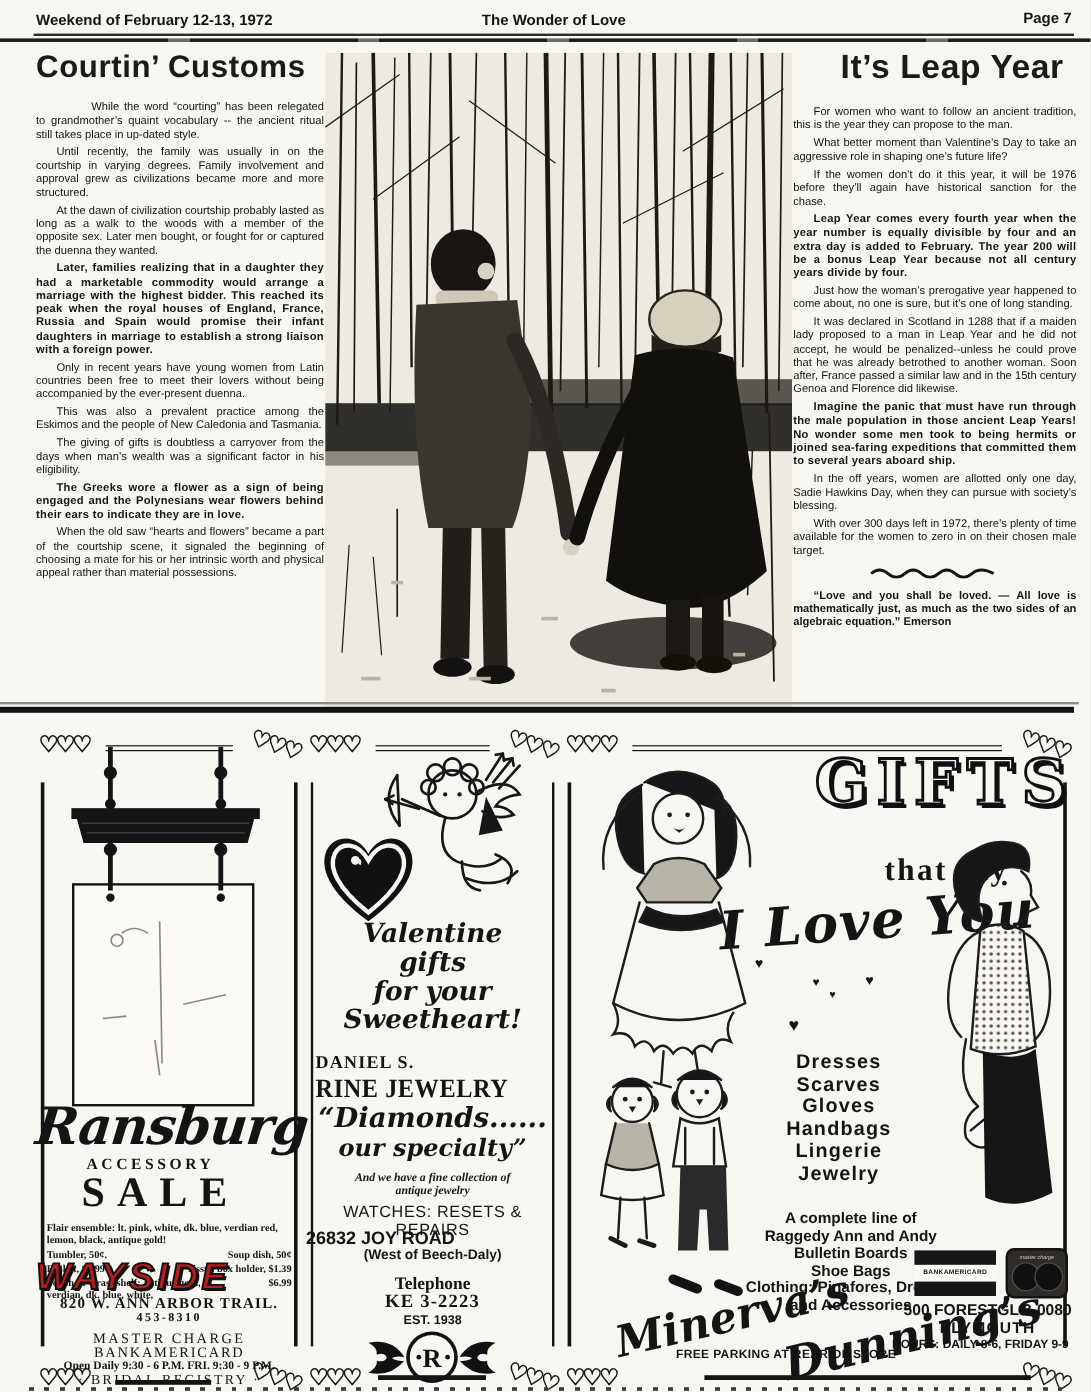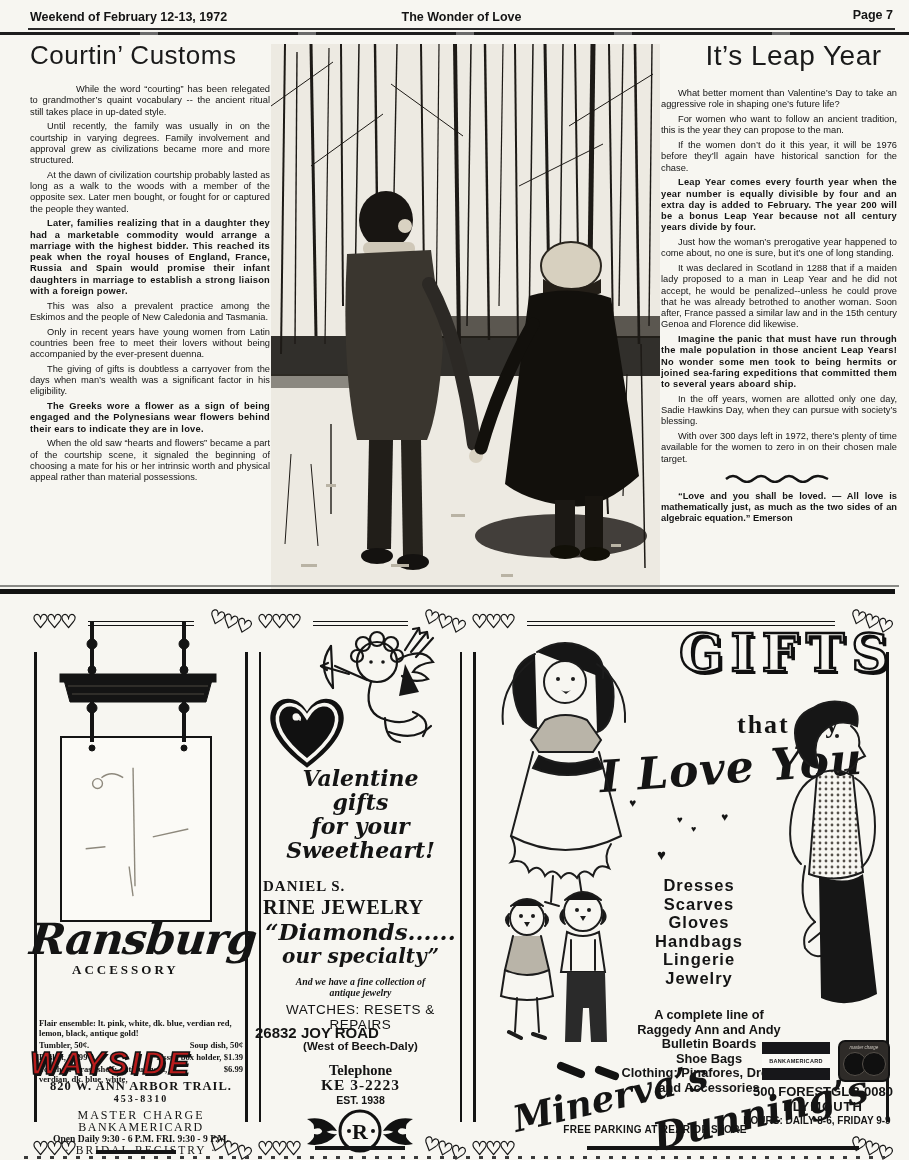--- a/index.html
+++ b/index.html
@@ -13,21 +13,21 @@
   .hdr .hdr-title{position:absolute;left:0;right:0;text-align:center;top:0;}
   .hdr .hdr-page{position:absolute;right:0;top:-2px;}
   .h-rule-a{position:absolute;left:28px;right:14px;top:28px;height:2px;background:#2b2b2b;}
   .h-rule-b{position:absolute;left:0px;right:0px;top:32px;height:3px;
             background:repeating-linear-gradient(90deg,#1d1d1d 0 140px,#6b6b6b 140px 158px);}
 
   
   .col{position:absolute;top:40px;}
   .col-left{left:30px;width:240px;height:556px;overflow:hidden;}
   .col-right{left:661px;width:236px;height:560px;overflow:hidden;}
-  .headline{font-weight:normal;margin:0 0 13px 0;letter-spacing:.5px;color:#1a1a1a;}
+  .headline{font-weight:bold;margin:0 0 13px 0;letter-spacing:.5px;color:#1a1a1a;}
   .col-left .headline{font-size:26px;}
   .col-right .headline{font-size:28px;text-align:center;margin-bottom:16px;padding-left:29px;}
   .col p{font-size:9.3px;line-height:11.25px;text-align:justify;margin:0 0 3.5px 0;text-indent:17px;}
   .col p.big-indent{text-indent:46px;}
   .col p.b{font-weight:bold;letter-spacing:.25px;}
   .squiggle{margin:4px auto 4px;width:110px;}
   .quote{font-weight:bold;}
 
   
   .photo{position:absolute;left:271px;top:44px;width:389px;height:547px;background:#efede6;}
@@ -162,24 +162,24 @@
     <span class="hdr-title">The Wonder of Love</span>
     <span class="hdr-page">Page 7</span>
   </div>
   <div class="h-rule-a"></div>
   <div class="h-rule-b"></div>
 
   <section class="col col-left">
     <h1 class="headline">Courtin’ Customs</h1>
     <p class="big-indent">While the word “courting” has been relegated to grandmother’s quaint vocabulary -- the ancient ritual still takes place in up-dated style.</p>
     <p>Until recently, the family was usually in on the courtship in varying degrees. Family involvement and approval grew as civilizations became more and more structured.</p>
-    <p>At the dawn of civilization courtship probably lasted as long as a walk to the woods with a member of the opposite sex. Later men bought, or fought for or captured the people they wanted.</p>
+    <p>At the dawn of civilization courtship probably lasted as long as a walk to the woods with a member of the opposite sex. Later men bought, or fought for or captured the duenna they wanted.</p>
     <p class="b">Later, families realizing that in a daughter they had a marketable commodity would arrange a marriage with the highest bidder. This reached its peak when the royal houses of England, France, Russia and Spain would promise their infant daughters in marriage to establish a strong liaison with a foreign power.</p>
+    <p>Only in recent years have young women from Latin countries been free to meet their lovers without being accompanied by the ever-present duenna.</p>
     <p>This was also a prevalent practice among the Eskimos and the people of New Caledonia and Tasmania.</p>
-    <p>Only in recent years have young women from Latin countries been free to meet their lovers without being accompanied by the ever-present duenna.</p>
     <p>The giving of gifts is doubtless a carryover from the days when man’s wealth was a significant factor in his eligibility.</p>
     <p class="b">The Greeks wore a flower as a sign of being engaged and the Polynesians wear flowers behind their ears to indicate they are in love.</p>
     <p>When the old saw “hearts and flowers” became a part of the courtship scene, it signaled the beginning of choosing a mate for his or her intrinsic worth and physical appeal rather than material possessions.</p>
   </section>
 
   <div class="photo">
     <svg viewBox="0 0 389 547" preserveAspectRatio="none">
       <rect width="389" height="547" fill="#edeae2"></rect>
 
       <rect x="0" y="292" width="389" height="40" fill="#171411" opacity="0.88"></rect>
@@ -255,22 +255,22 @@
         <rect x="120" y="520" width="18" height="3"></rect>
           <rect x="230" y="530" width="12" height="3"></rect>
         <rect x="340" y="500" width="10" height="3"></rect>
           <rect x="30" y="520" width="16" height="3"></rect>
       </g>
     </svg>
   </div>
 
   <section class="col col-right">
     <h1 class="headline">It’s Leap Year</h1>
+    <p>For women who want to follow an ancient tradition, this is the year they can propose to the man.</p>
     <p>What better moment than Valentine’s Day to take an aggressive role in shaping one’s future life?</p>
-    <p>For women who want to follow an ancient tradition, this is the year they can propose to the man.</p>
     <p>If the women don’t do it this year, it will be 1976 before they’ll again have historical sanction for the chase.</p>
     <p class="b">Leap Year comes every fourth year when the year number is equally divisible by four and an extra day is added to February. The year 200 will be a bonus Leap Year because not all century years divide by four.</p>
     <p>Just how the woman’s prerogative year happened to come about, no one is sure, but it’s one of long standing.</p>
     <p>It was declared in Scotland in 1288 that if a maiden lady proposed to a man in Leap Year and he did not accept, he would be penalized--unless he could prove that he was already betrothed to another woman. Soon after, France passed a similar law and in the 15th century Genoa and Florence did likewise.</p>
     <p class="b">Imagine the panic that must have run through the male population in those ancient Leap Years! No wonder some men took to being hermits or joined sea-faring expeditions that committed them to several years aboard ship.</p>
     <p>In the off years, women are allotted only one day, Sadie Hawkins Day, when they can pursue with society’s blessing.</p>
     <p>With over 300 days left in 1972, there’s plenty of time available for the women to zero in on their chosen male target.</p>
     <div class="squiggle">
       <svg viewBox="0 0 110 10" width="110" height="10">
           <path d="M2 6 q7 -6 14 0 q7 6 14 0 q7 -6 14 0 q7 6 14 0 q7 -6 14 0 q7 6 14 0 q7 -6 18 0" stroke="#141414" stroke-width="2.4" fill="none"></path>
@@ -319,20 +319,21 @@
           <circle cx="130" cy="126" r="3"></circle>
       </g>
       <g stroke="#4a463e" stroke-width="1">
         <line x1="14" y1="64" x2="154" y2="64"></line>
           <line x1="18" y1="72" x2="150" y2="72"></line>
       </g>
     </svg>
 
     <div class="ransburg">Ransburg</div>
     <div class="accessory">ACCESSORY</div>
+    <div class="sale">SALE</div>
 
     <div class="way-details">
       <div>Flair ensemble: lt. pink, white, dk. blue, verdian red, lemon, black, antique gold!</div>
       <div class="row">
         <span>Tumbler, 50¢.</span>
         <span>Soup dish, 50¢</span>
       </div>
       <div class="row">
         <span>Basket, $1.99</span>
         <span>Tissue box holder, $1.39</span>

